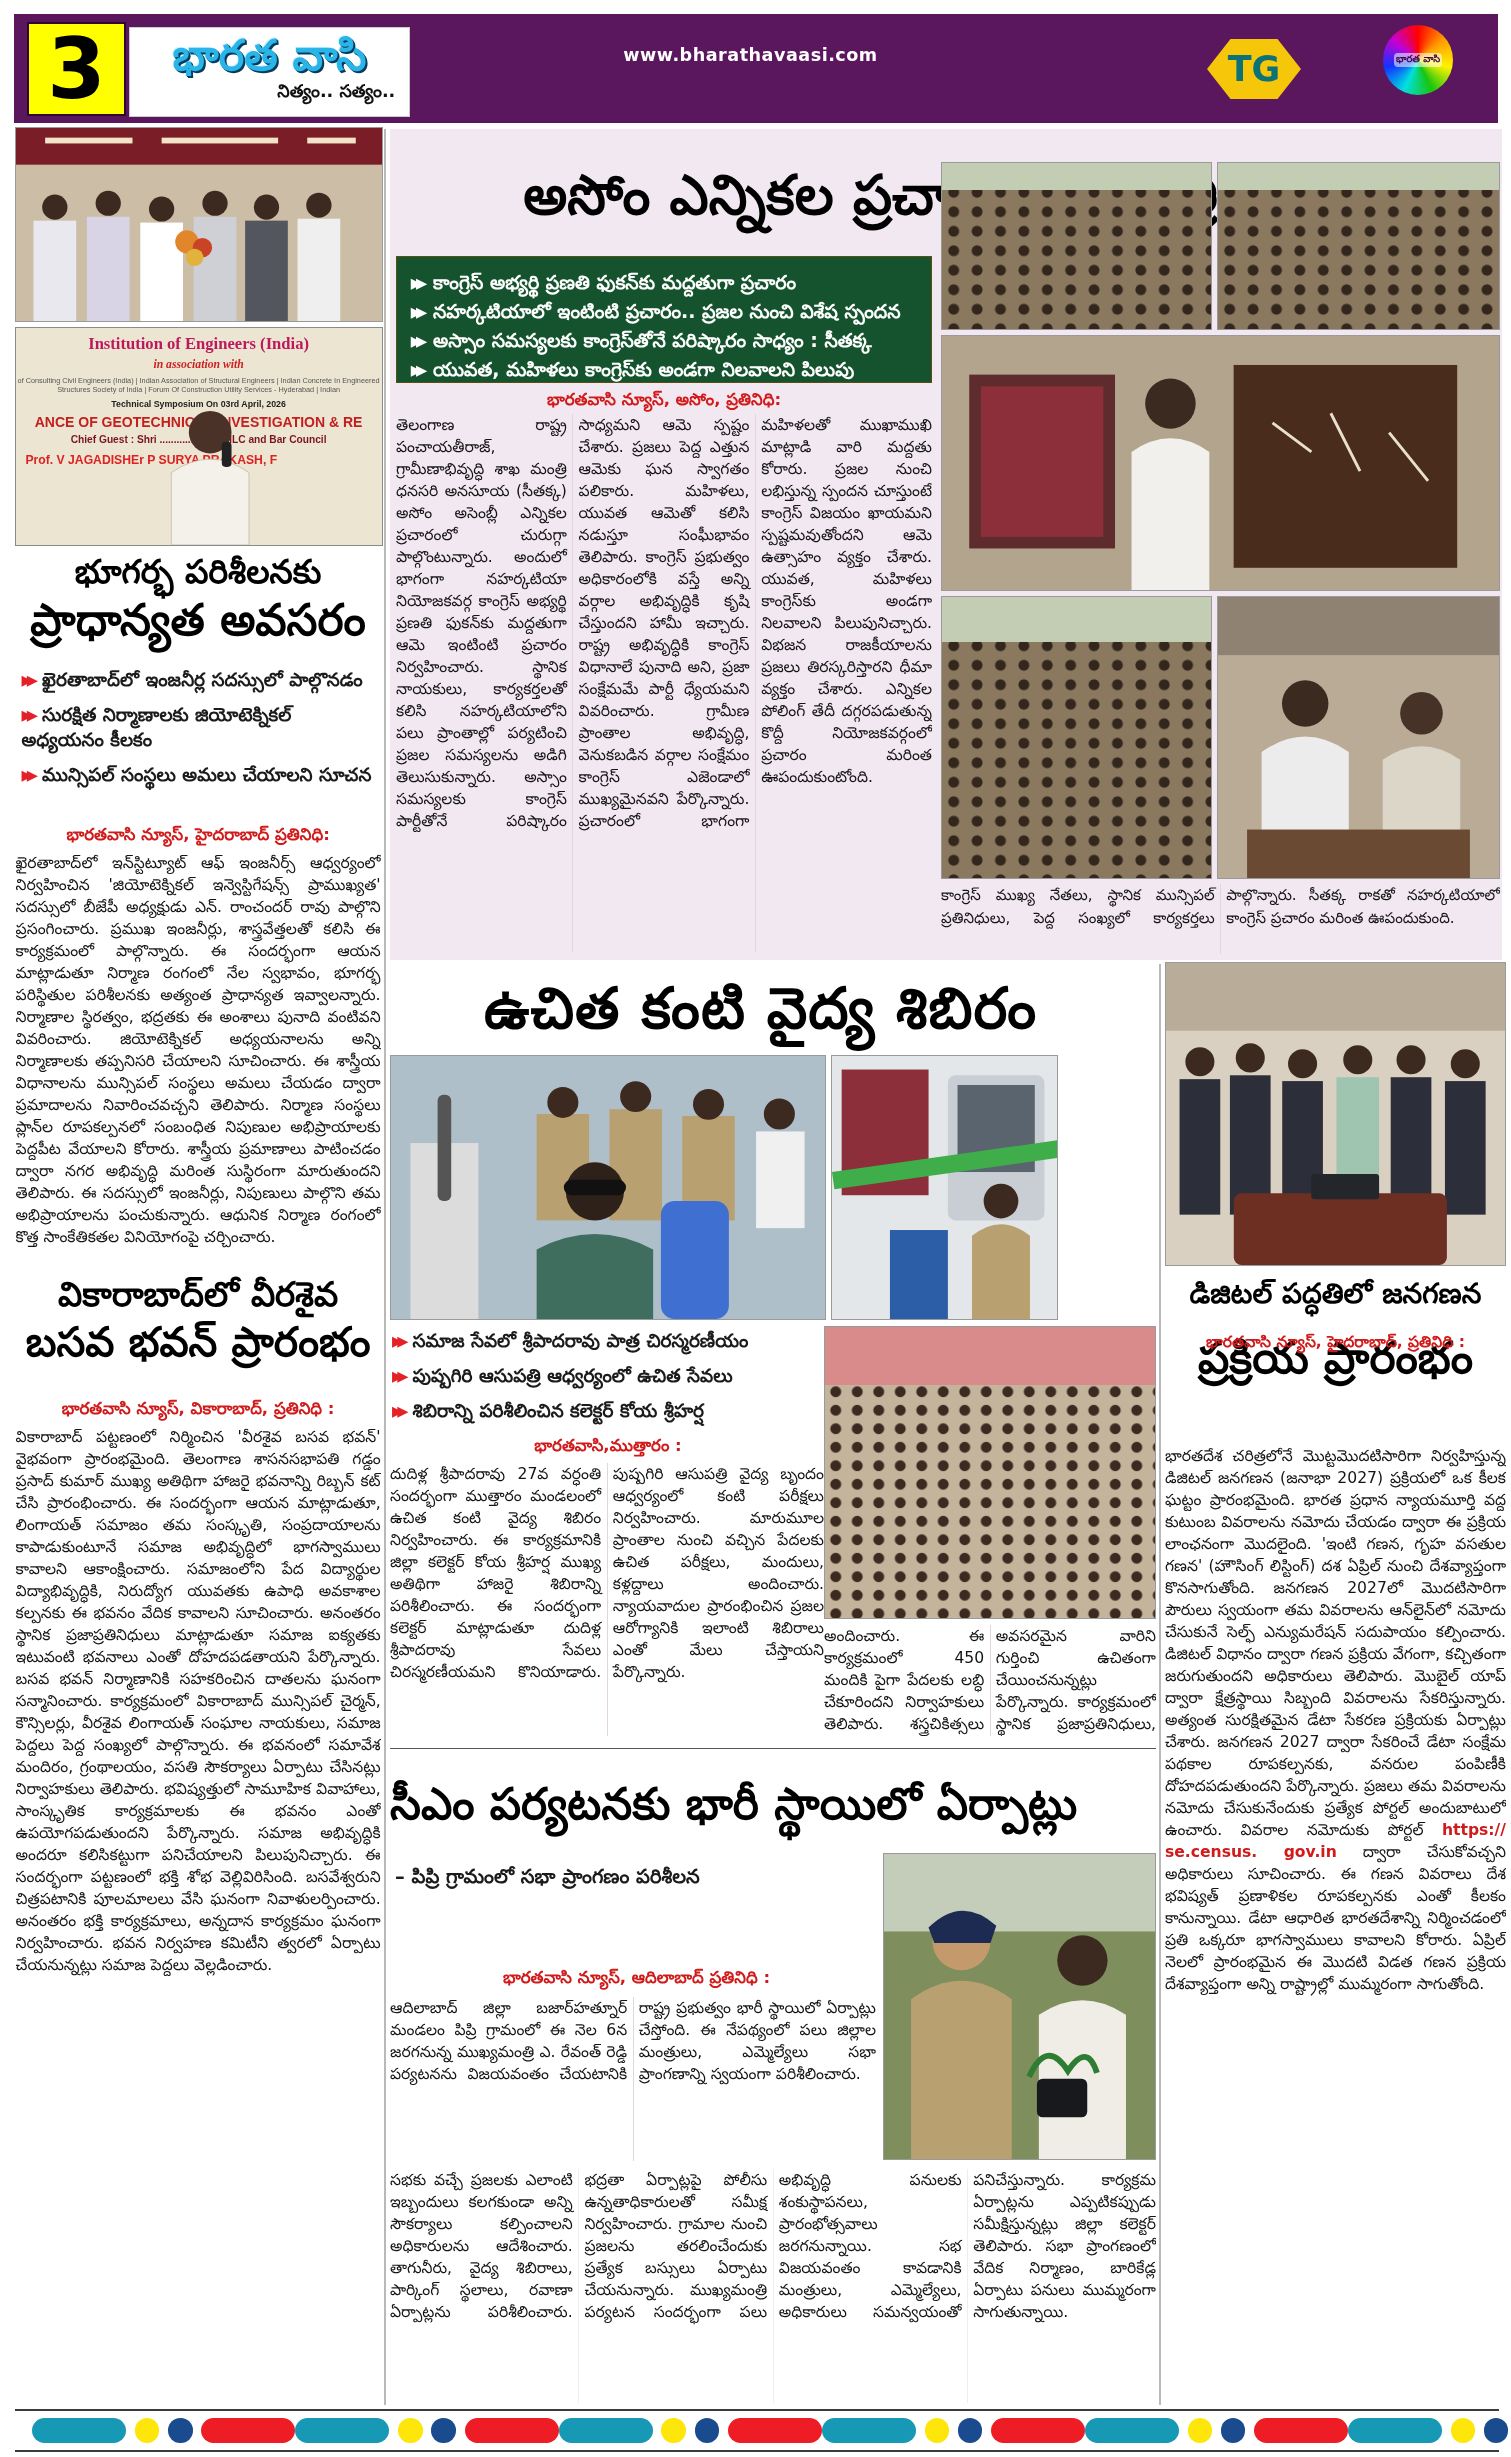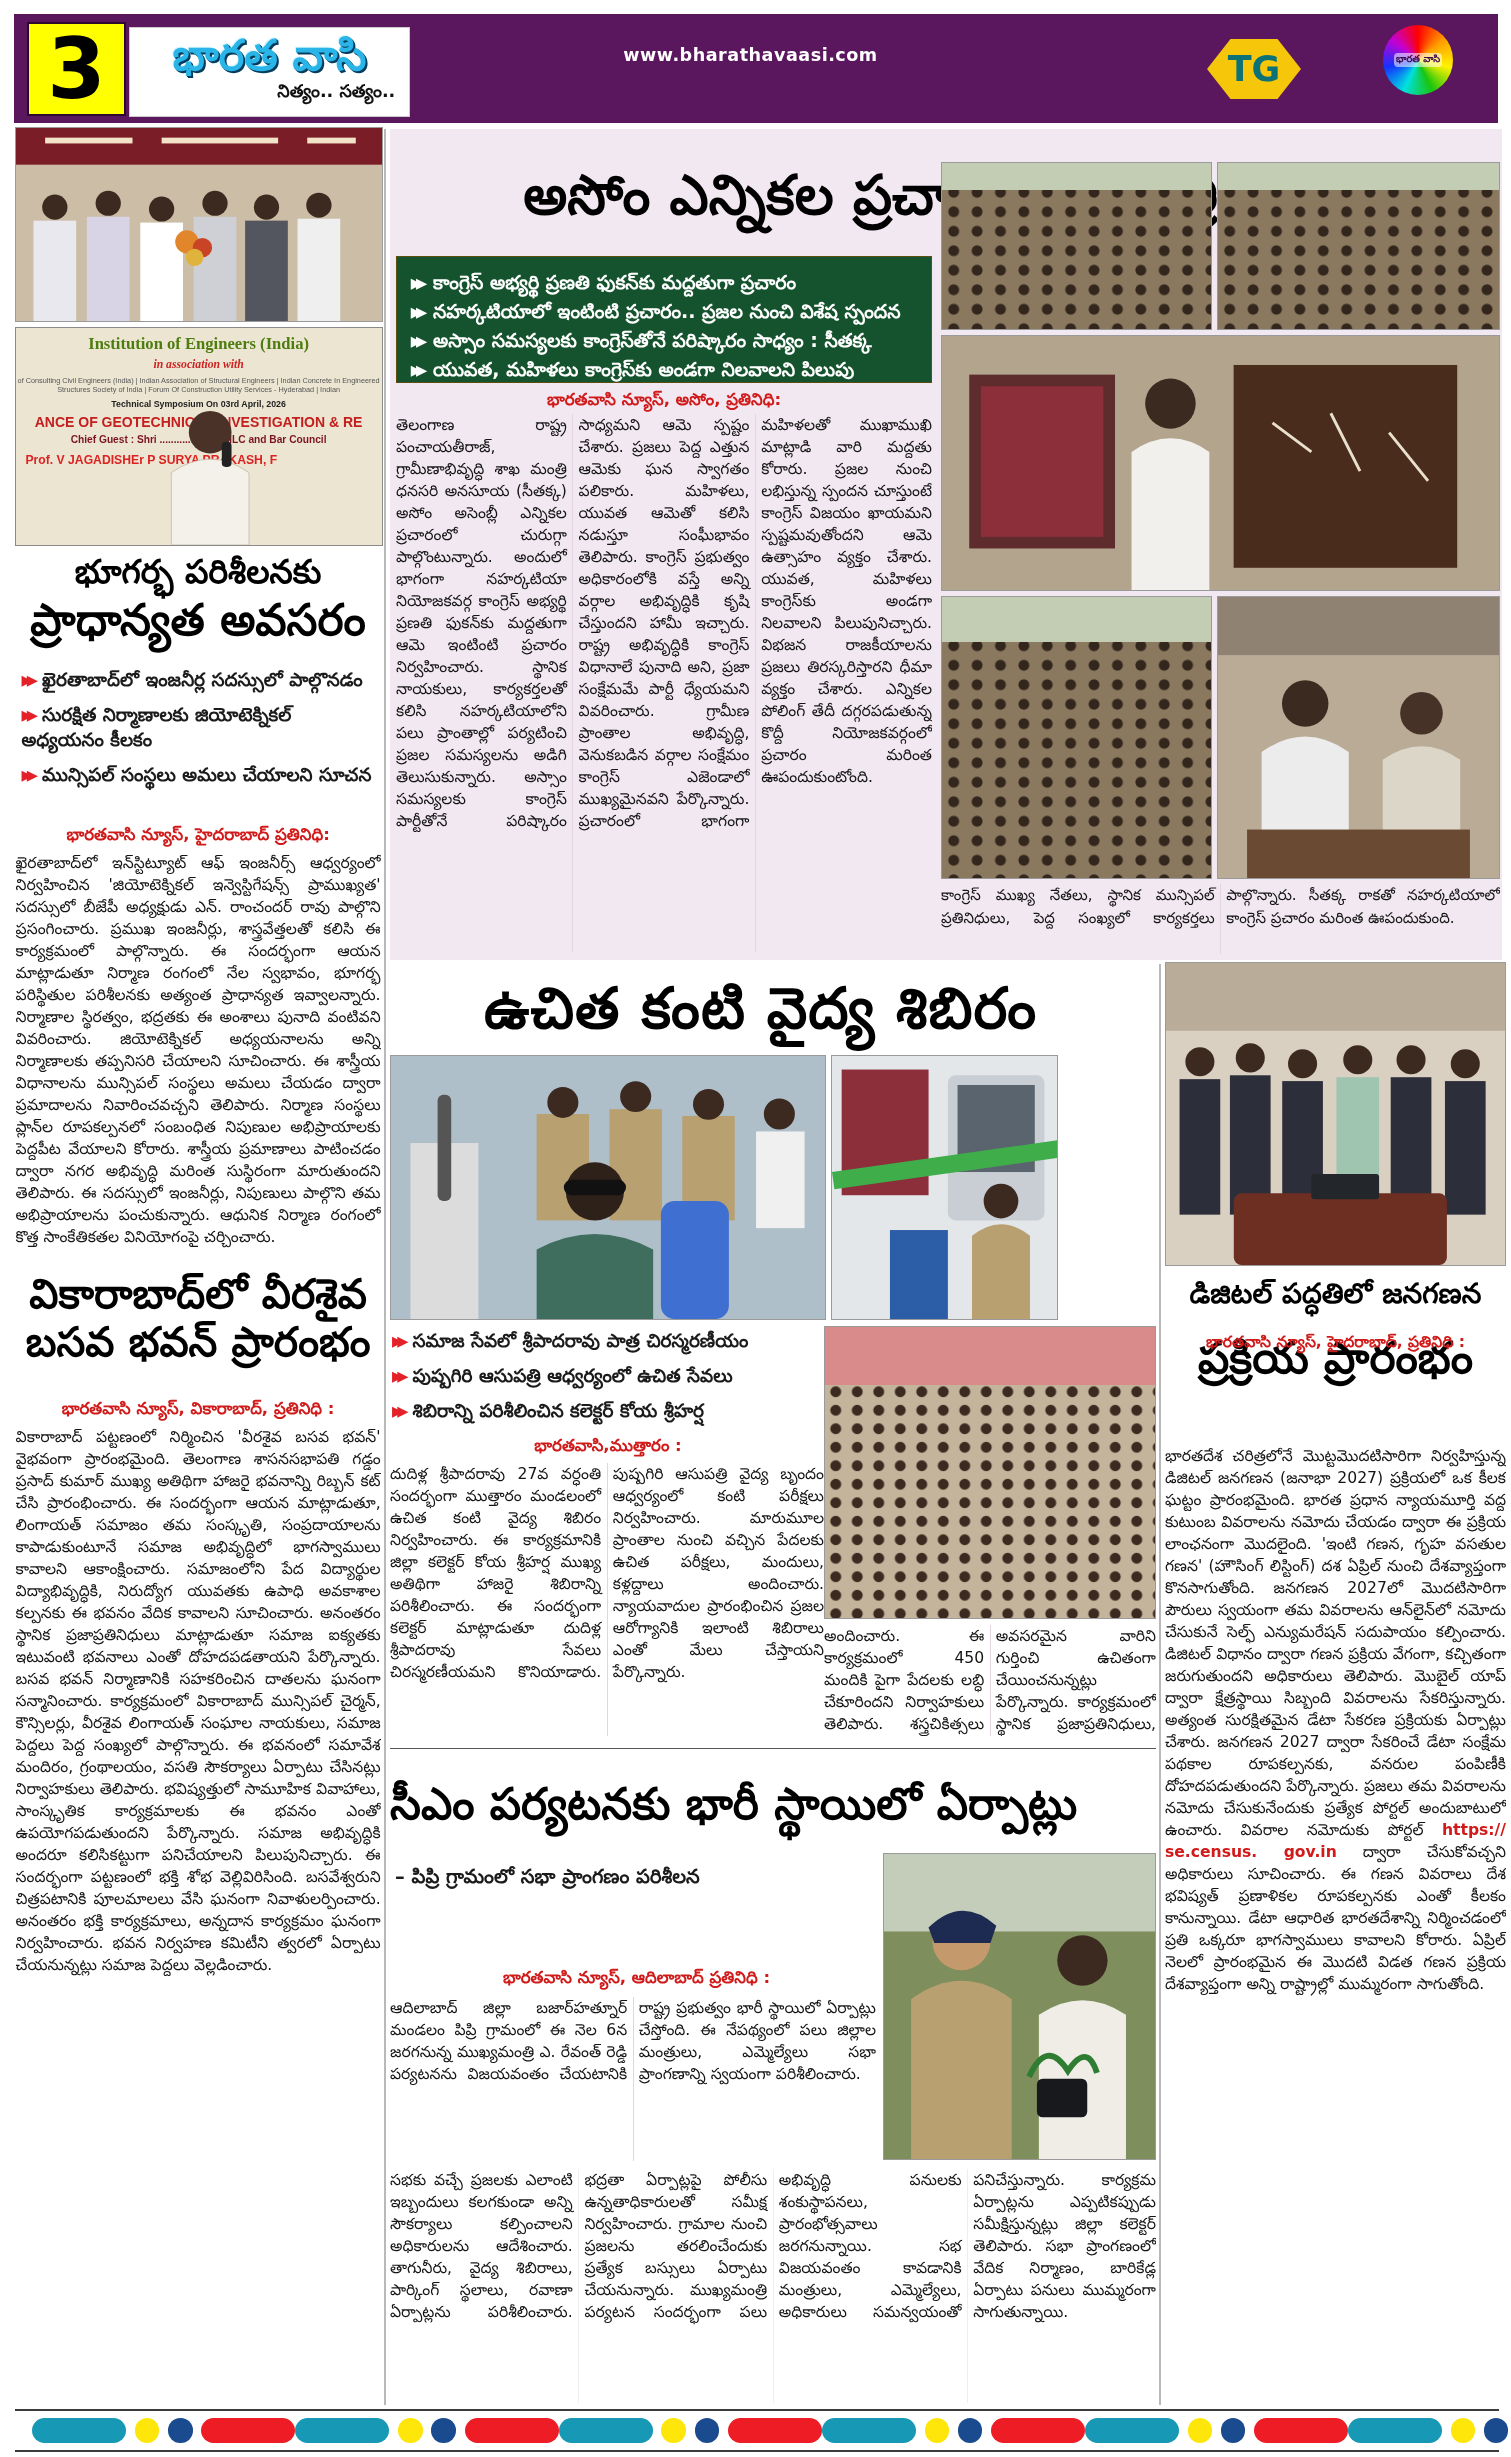--- a/index.html
+++ b/index.html
@@ -55,21 +55,21 @@
          background-image:linear-gradient(180deg,#c2cdb4 0 16%,rgba(0,0,0,0) 16%),
                           radial-gradient(circle,#33261d 4.9px,rgba(0,0,0,0) 5.9px);
          background-size:100% 100%,23.4px 19.5px}
   .crowd2{background-color:#c4b49b;
           background-image:linear-gradient(180deg,#d98a8a 0 20%,rgba(0,0,0,0) 20%),
                            radial-gradient(circle,#3a2a20 4.9px,rgba(0,0,0,0) 5.9px);
           background-size:100% 100%,21.5px 18.5px}
 
   
   .banner{background:#ece5d2;border:1px solid #8a8a8a;font-family:"Liberation Serif","DejaVu Serif",serif}
-  .bn-t{font-size:16.6px;font-weight:bold;color:#4d7c0f;text-align:center;margin-top:5.9px}
+  .bn-t{font-size:16.6px;font-weight:bold;color:#be185d;text-align:center;margin-top:5.9px}
   .bn-a{font-size:11.7px;font-weight:bold;font-style:italic;color:#c22;text-align:center;margin-top:3.9px}
   .bn-s{font-size:7.3px;color:#555;text-align:center;margin-top:4.9px;line-height:9.8px;font-family:"Liberation Sans",sans-serif}
   .bn-d{font-size:8.8px;color:#222;text-align:center;margin-top:3.9px;font-weight:bold;font-family:"Liberation Sans",sans-serif}
   .bn-m{font-size:14px;font-weight:bold;color:#c41f1f;text-align:center;margin-top:4.9px;font-family:"Liberation Sans",sans-serif}
   .bn-g{font-size:10.2px;font-weight:bold;color:#7c1420;text-align:center;margin-top:3.9px;font-family:"Liberation Sans",sans-serif}
   .bn-row{display:flex;justify-content:flex-start;padding:7.8px 9.8px 0 9.8px;font-family:"Liberation Sans",sans-serif}
   .bn-row div{font-size:12.2px;font-weight:bold;color:#d22}
 
   .urlred{color:#d11a1a;font-weight:bold}
 
@@ -154,21 +154,21 @@
 </div>
 <ul class="abs" style="left:21.5px;top:667px;width:357px">
   <li class="rbul">ఖైరతాబాద్‌లో ఇంజనీర్ల సదస్సులో పాల్గొనడం</li>
   <li class="rbul">సురక్షిత నిర్మాణాలకు జియోటెక్నికల్ అధ్యయనం కీలకం</li>
   <li class="rbul">మున్సిపల్ సంస్థలు అమలు చేయాలని సూచన</li>
 </ul>
 <div class="abs byline" style="left:15.6px;top:825px;width:365px">భారతవాసి న్యూస్, హైదరాబాద్ ప్రతినిధి:</div>
 <div class="abs body jst" style="left:15.6px;top:852px;width:365px;height:410px">ఖైరతాబాద్‌లో ఇన్‌స్టిట్యూట్ ఆఫ్ ఇంజనీర్స్ ఆధ్వర్యంలో నిర్వహించిన 'జియోటెక్నికల్ ఇన్వెస్టిగేషన్స్ ప్రాముఖ్యత' సదస్సులో బీజేపీ అధ్యక్షుడు ఎన్. రాంచందర్ రావు పాల్గొని ప్రసంగించారు. ప్రముఖ ఇంజనీర్లు, శాస్త్రవేత్తలతో కలిసి ఈ కార్యక్రమంలో పాల్గొన్నారు. ఈ సందర్భంగా ఆయన మాట్లాడుతూ నిర్మాణ రంగంలో నేల స్వభావం, భూగర్భ పరిస్థితుల పరిశీలనకు అత్యంత ప్రాధాన్యత ఇవ్వాలన్నారు. నిర్మాణాల స్థిరత్వం, భద్రతకు ఈ అంశాలు పునాది వంటివని వివరించారు. జియోటెక్నికల్ అధ్యయనాలను అన్ని నిర్మాణాలకు తప్పనిసరి చేయాలని సూచించారు. ఈ శాస్త్రీయ విధానాలను మున్సిపల్ సంస్థలు అమలు చేయడం ద్వారా ప్రమాదాలను నివారించవచ్చని తెలిపారు. నిర్మాణ సంస్థలు ప్లాన్‌ల రూపకల్పనలో సంబంధిత నిపుణుల అభిప్రాయాలకు పెద్దపీట వేయాలని కోరారు. శాస్త్రీయ ప్రమాణాలు పాటించడం ద్వారా నగర అభివృద్ధి మరింత సుస్థిరంగా మారుతుందని తెలిపారు. ఈ సదస్సులో ఇంజనీర్లు, నిపుణులు పాల్గొని తమ అభిప్రాయాలను పంచుకున్నారు. ఆధునిక నిర్మాణ రంగంలో కొత్త సాంకేతికతల వినియోగంపై చర్చించారు.</div>
 
 <div class="abs ctr hl" style="left:15.6px;top:1274px;width:365px">
-  <div style="font-size:41px;line-height:41px">వికారాబాద్‌లో వీరశైవ</div>
+  <div style="font-size:34px;line-height:41px">వికారాబాద్‌లో వీరశైవ</div>
   <div style="font-size:41px;line-height:55px">బసవ భవన్ ప్రారంభం</div>
 </div>
 <div class="abs byline" style="left:15.6px;top:1399px;width:365px">భారతవాసి న్యూస్, వికారాబాద్, ప్రతినిధి :</div>
 <div class="abs body jst" style="left:15.6px;top:1426px;width:365px;height:975px">వికారాబాద్ పట్టణంలో నిర్మించిన 'వీరశైవ బసవ భవన్' వైభవంగా ప్రారంభమైంది. తెలంగాణ శాసనసభాపతి గడ్డం ప్రసాద్ కుమార్ ముఖ్య అతిథిగా హాజరై భవనాన్ని రిబ్బన్ కట్ చేసి ప్రారంభించారు. ఈ సందర్భంగా ఆయన మాట్లాడుతూ, లింగాయత్ సమాజం తమ సంస్కృతి, సంప్రదాయాలను కాపాడుకుంటూనే సమాజ అభివృద్ధిలో భాగస్వాములు కావాలని ఆకాంక్షించారు. సమాజంలోని పేద విద్యార్థుల విద్యాభివృద్ధికి, నిరుద్యోగ యువతకు ఉపాధి అవకాశాల కల్పనకు ఈ భవనం వేదిక కావాలని సూచించారు. అనంతరం స్థానిక ప్రజాప్రతినిధులు మాట్లాడుతూ సమాజ ఐక్యతకు ఇటువంటి భవనాలు ఎంతో దోహదపడతాయని పేర్కొన్నారు. బసవ భవన్ నిర్మాణానికి సహకరించిన దాతలను ఘనంగా సన్మానించారు. కార్యక్రమంలో వికారాబాద్ మున్సిపల్ చైర్మన్, కౌన్సిలర్లు, వీరశైవ లింగాయత్ సంఘాల నాయకులు, సమాజ పెద్దలు పెద్ద సంఖ్యలో పాల్గొన్నారు. ఈ భవనంలో సమావేశ మందిరం, గ్రంథాలయం, వసతి సౌకర్యాలు ఏర్పాటు చేసినట్లు నిర్వాహకులు తెలిపారు. భవిష్యత్తులో సామూహిక వివాహాలు, సాంస్కృతిక కార్యక్రమాలకు ఈ భవనం ఎంతో ఉపయోగపడుతుందని పేర్కొన్నారు. సమాజ అభివృద్ధికి అందరూ కలిసికట్టుగా పనిచేయాలని పిలుపునిచ్చారు. ఈ సందర్భంగా పట్టణంలో భక్తి శోభ వెల్లివిరిసింది. బసవేశ్వరుని చిత్రపటానికి పూలమాలలు వేసి ఘనంగా నివాళులర్పించారు. అనంతరం భక్తి కార్యక్రమాలు, అన్నదాన కార్యక్రమం ఘనంగా నిర్వహించారు. భవన నిర్వహణ కమిటీని త్వరలో ఏర్పాటు చేయనున్నట్లు సమాజ పెద్దలు వెల్లడించారు.</div>
 
 <div class="abs pinkbg" style="left:390px;top:129px;width:1112px;height:831px"></div>
 <div class="abs ctr hl" style="left:395px;top:146px;width:1107px;font-size:55px;line-height:98px">అసోం ఎన్నికల ప్రచారంలో మంత్రి సీతక్క</div>
 <ul class="abs olive" style="left:396px;top:256px;width:536px;height:127px">
   <li>కాంగ్రెస్ అభ్యర్థి ప్రణతి ఫుకన్‌కు మద్దతుగా ప్రచారం</li>
   <li>నహర్కటియాలో ఇంటింటి ప్రచారం.. ప్రజల నుంచి విశేష స్పందన</li>

